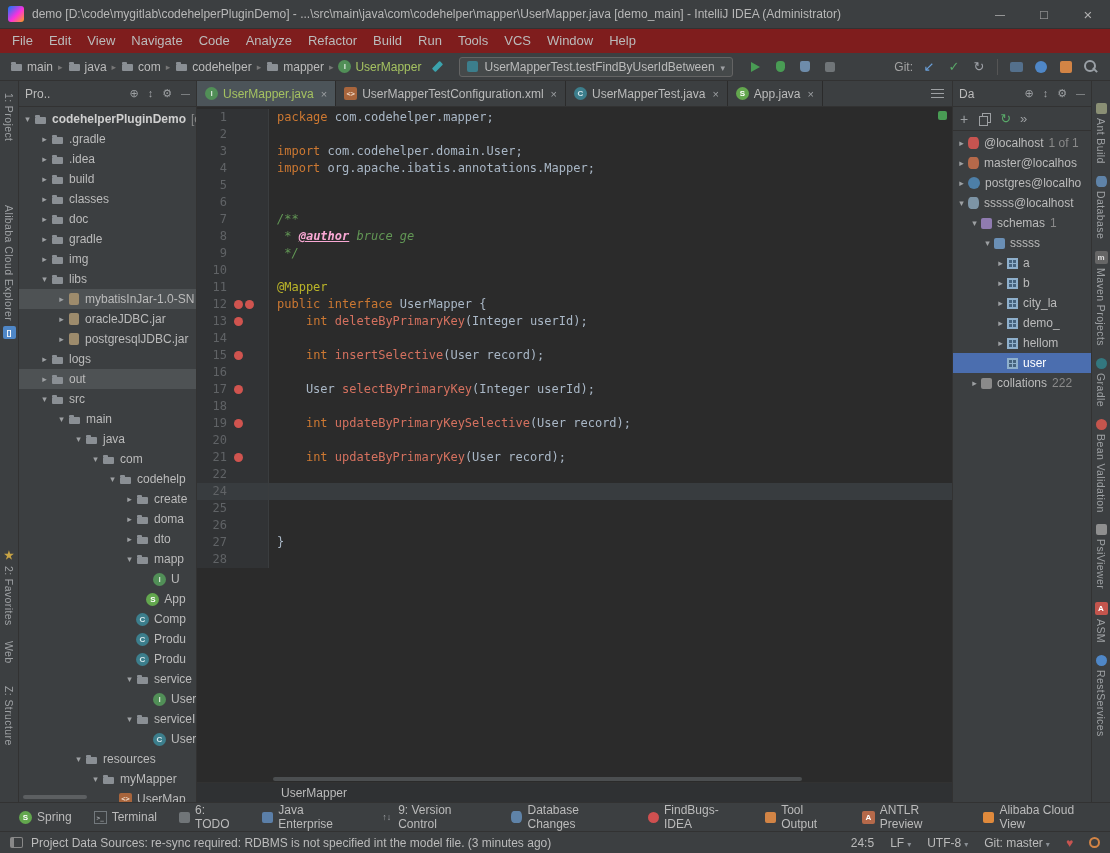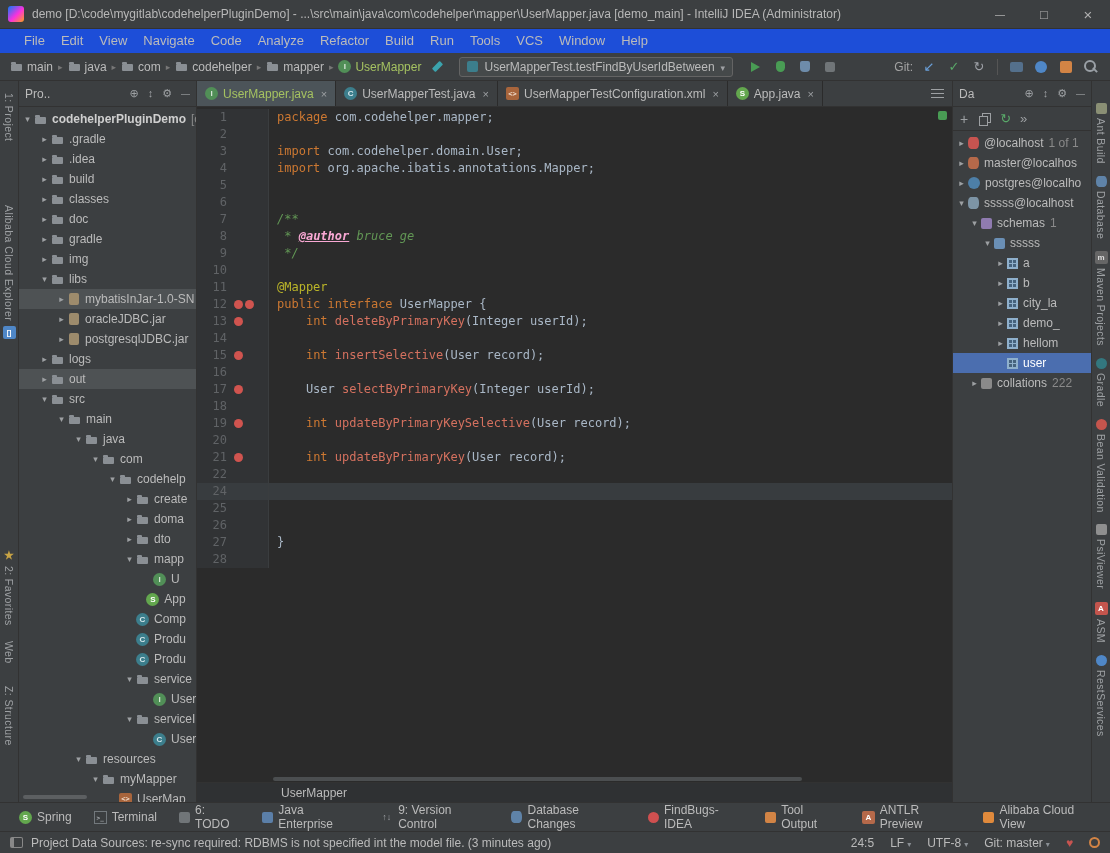--- a/index.html
+++ b/index.html
@@ -12,21 +12,21 @@
   .title-logo{width:16px;height:16px;border-radius:3px;margin-right:8px;flex:0 0 16px;
               background:linear-gradient(135deg,#087cfa,#fc31dd 55%,#fca018)}
   .title-text{color:#b8b8b8;white-space:nowrap;overflow:hidden;font-size:12px}
   .win-controls{margin-left:auto;display:flex}
   .win-btn{width:44px;height:28px;display:flex;align-items:center;justify-content:center;color:#b0b0b0;font-size:13px}
   .win-min::after{content:"—";font-size:10px}
   .win-max::after{content:"□"}
   .win-close::after{content:"×";font-size:15px}
 
   
-  .menubar{flex:0 0 24px;display:flex;align-items:flex-end;padding-left:16px;background:#1d4ed8}
+  .menubar{flex:0 0 24px;display:flex;align-items:flex-end;padding-left:4px;background:#7f1d1d}
   .menu-item{padding:0 8px;line-height:24px;color:#bbb;font-size:13px}
 
   
   .toolbar{flex:0 0 28px;display:flex;align-items:center;gap:3px;padding:0 8px;background:#3c3f41;border-bottom:1px solid #323232}
   .crumbs{display:flex;align-items:center;gap:2px}
   .crumb{display:flex;align-items:center;gap:4px;padding:0 2px}
   .crumb-label{color:#bbb}
   .crumb.green .crumb-label{color:#a5c261}
   .crumb-sep{color:#777;font-size:9px;margin:0 1px}
   .combo{display:flex;align-items:center;gap:6px;background:#45494a;border:1px solid #646464;border-radius:3px;height:20px;padding:0 7px;margin:0 8px;min-width:245px}
@@ -483,27 +483,27 @@
     </div>
 
     <div class="editor-col">
       <div class="tabs" id="tabs">
           <div class="tab sel">
             <span class="ic ic-interface"></span>
             <span class="tab-label">UserMapper.java</span>
             <span class="tab-close"></span>
           </div>
           <div class="tab">
+            <span class="ic ic-xml"></span>
+            <span class="tab-label">UserMapperTestConfiguration.xml</span>
+            <span class="tab-close"></span>
+          </div>
+          <div class="tab">
             <span class="ic ic-class"></span>
             <span class="tab-label">UserMapperTest.java</span>
-            <span class="tab-close"></span>
-          </div>
-          <div class="tab">
-            <span class="ic ic-xml"></span>
-            <span class="tab-label">UserMapperTestConfiguration.xml</span>
             <span class="tab-close"></span>
           </div>
           <div class="tab">
             <span class="ic ic-spring"></span>
             <span class="tab-label">App.java</span>
             <span class="tab-close"></span>
           </div>
           <span class="tab-spacer"></span>
           <span class="tab-list-btn"></span>
         </div>

